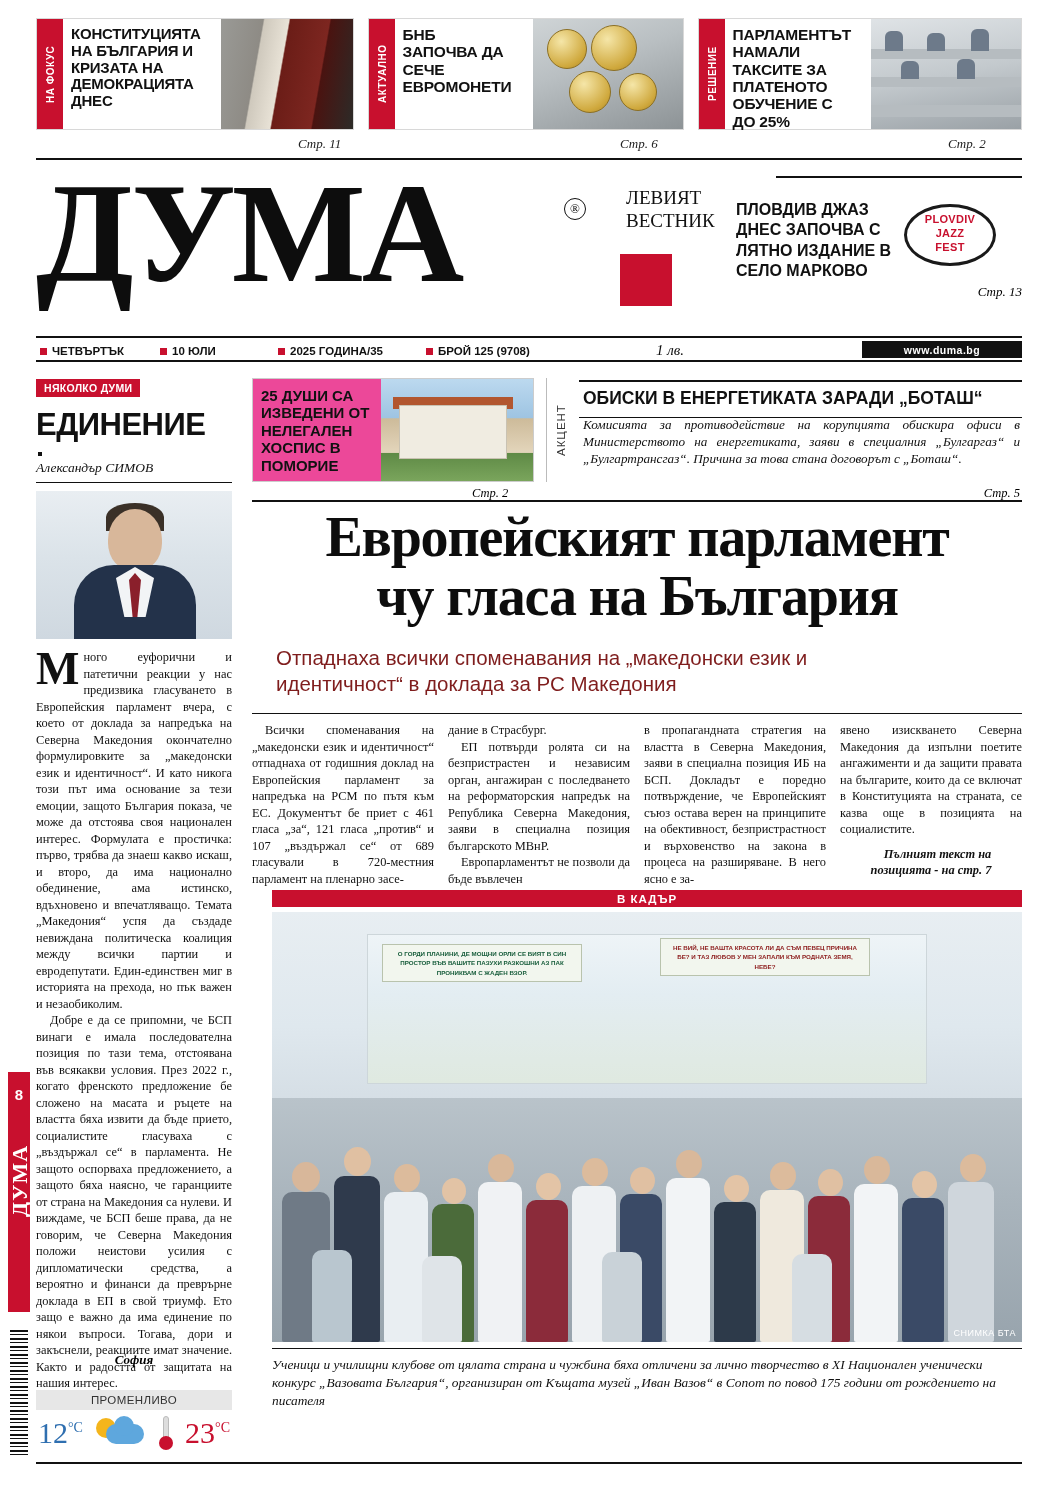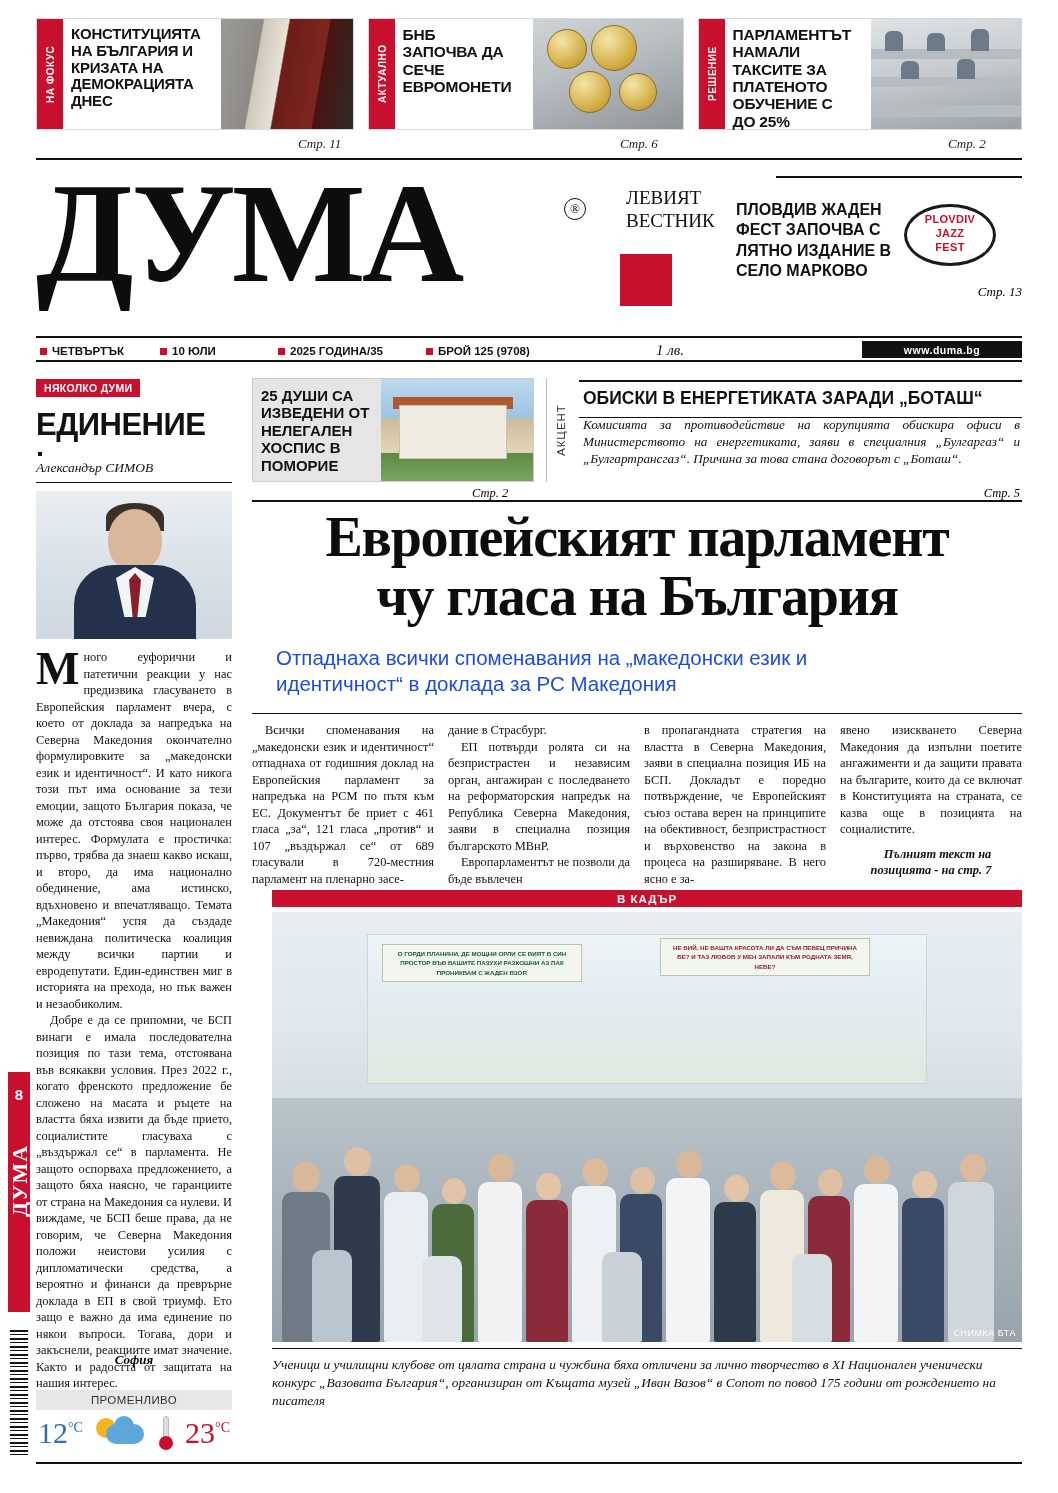--- a/index.html
+++ b/index.html
@@ -184,21 +184,21 @@
     color:#fff; font-family:"Liberation Sans",sans-serif; font-weight:bold; font-size:15px;
   }
   .barcode {
     position:absolute; left: 10px; top: 1330px; width: 18px; height: 128px;
     background: repeating-linear-gradient(180deg,#111 0 2px,#fff 2px 4px,#111 4px 5px,#fff 5px 8px);
   }
 
   
   .box-poморие {
     position:absolute; top: 378px; left: 252px; width: 282px; height: 104px;
-    border: 1px solid #ccc; display:flex; background:#e5e5e5;
+    border: 1px solid #ccc; display:flex; background:#ec4899;
   }
   .bp-text {
     width: 128px; padding: 8px 6px 6px 8px;
     font-family:"Liberation Sans",sans-serif; font-weight:bold; font-size: 15px;
     line-height:1.16; color:#111;
   }
   .bp-img { flex:1; background: linear-gradient(180deg,#bcd9ef 0%,#9ec4e2 38%,#cdbb9a 39%,#e3d5bb 72%,#5f8a46 73%,#7aa55c 100%); position:relative; overflow:hidden;}
   .bp-img .bld { position:absolute; left: 18px; top: 26px; width: 108px; height: 54px; background:#f0ece1; border:1px solid #c9c2b2;}
   .bp-img .roof { position:absolute; left: 12px; top: 18px; width: 120px; height: 12px; background:#b2562f;}
   .bp-page { position:absolute; top: 486px; left: 472px; font-style:italic; font-size:12.5px; }
@@ -230,21 +230,21 @@
   
   .main-rule { position:absolute; top: 500px; left: 252px; width: 770px; height: 2px; background:#111;}
   .main-head {
     position:absolute; top: 508px; left: 252px; width: 770px;
     font-family:"Liberation Serif",serif; font-weight:bold;
     font-size: 56px; line-height: 1.06; letter-spacing: -1.2px; color:#0d0d0d;
     text-align: center;
   }
   .main-sub {
     position:absolute; top: 645px; left: 276px; width: 640px;
-    font-family:"Liberation Sans",sans-serif; font-size: 20.5px; line-height: 1.26; color:#1d4ed8;
+    font-family:"Liberation Sans",sans-serif; font-size: 20.5px; line-height: 1.26; color:#7f1d1d;
   }
   .main-sub-rule { position:absolute; top: 713px; left: 252px; width: 770px; height:1px; background:#111;}
 
   
   .cols4 {
     position:absolute; top: 722px; left: 252px; width: 770px; height: 156px;
     display: flex; gap: 14px;
     font-family:"Liberation Serif",serif; font-size: 12.4px; line-height: 1.33;
     text-align: justify; color:#111;
   }
@@ -350,21 +350,21 @@
     <div class="logo">ДУМА</div>
     <div class="logo-reg">®</div>
     <div class="logo-red-sq"></div>
     <div class="levi">
       <div>ЛЕВИЯТ</div>
       <div>ВЕСТНИК</div>
     </div>
 
     <div class="plovdiv-box">
       <div class="pv-rule"></div>
-      <div class="pv-text">ПЛОВДИВ ЖАДЕН ФЕСТ ЗАПОЧВА С ЛЯТНО ИЗДАНИЕ В СЕЛО МАРКОВО</div>
+      <div class="pv-text">ПЛОВДИВ ДЖАЗ ДНЕС ЗАПОЧВА С ЛЯТНО ИЗДАНИЕ В СЕЛО МАРКОВО</div>
       <div class="pv-badge">
         <div class="ring"></div>
         <div class="l1">PLOVDIV</div>
         <div class="l2">JAZZ</div>
         <div class="l3">FEST</div>
       </div>
       <div class="pv-page">Стр. 13</div>
     </div>
   </div>
 

